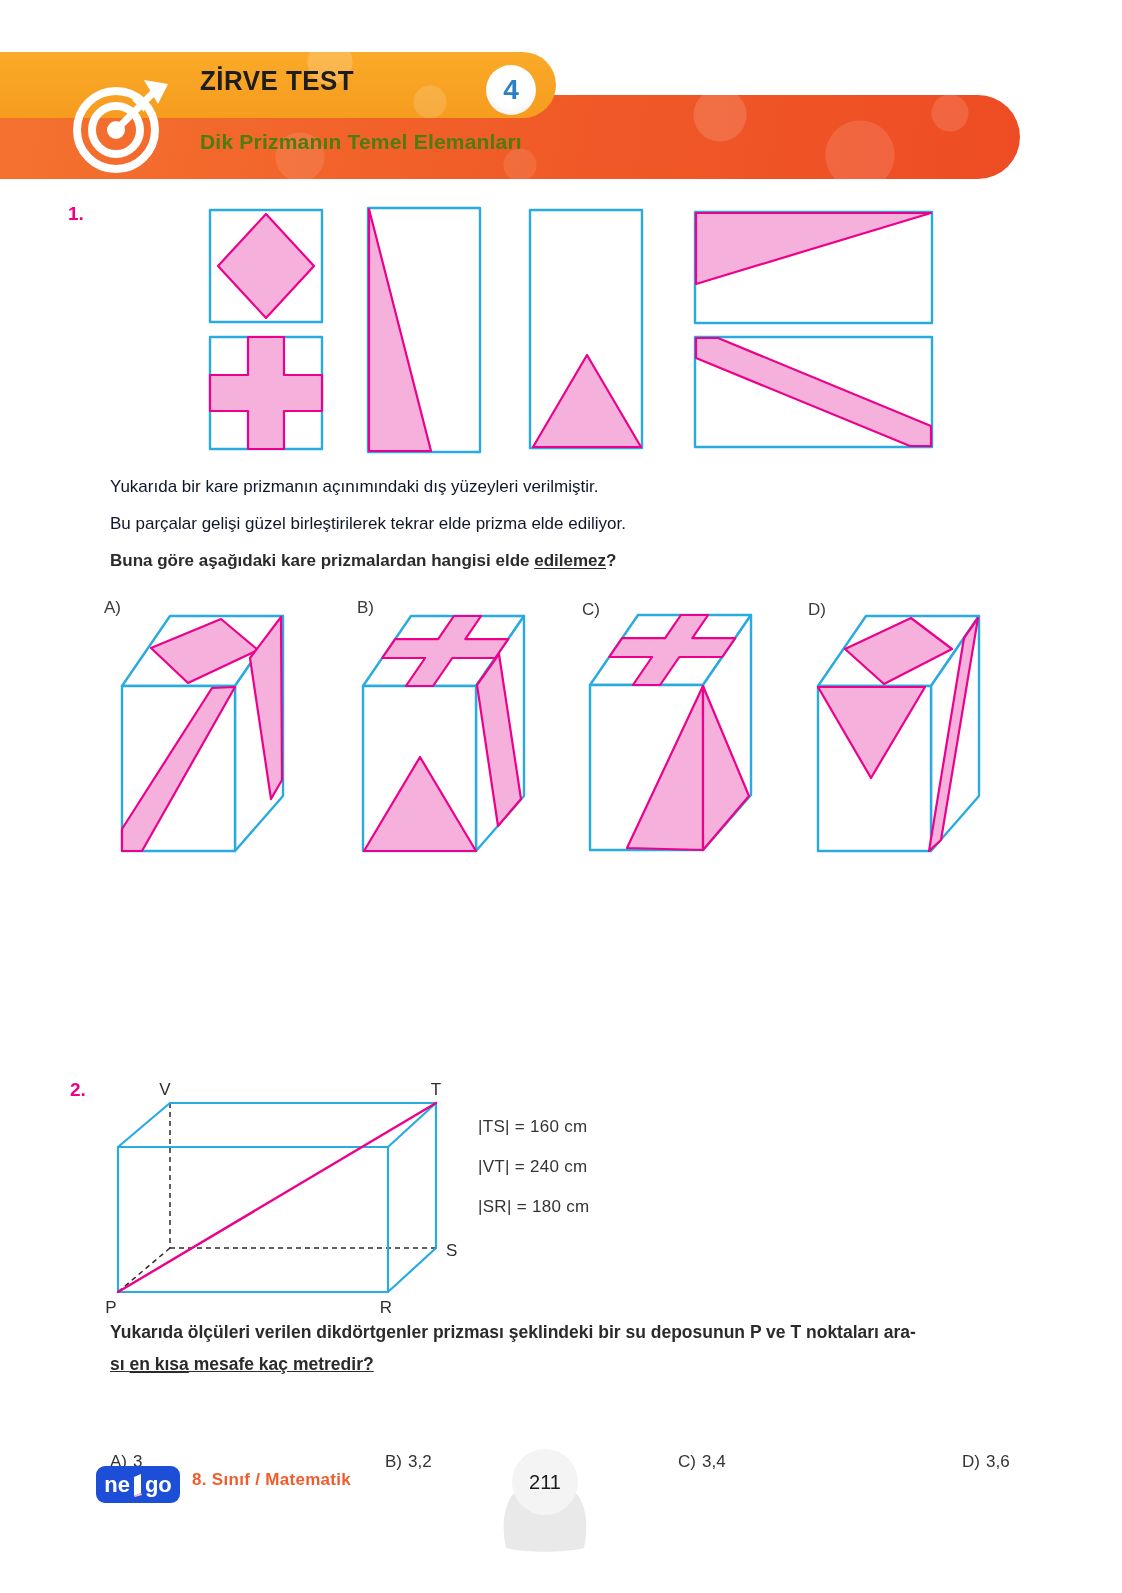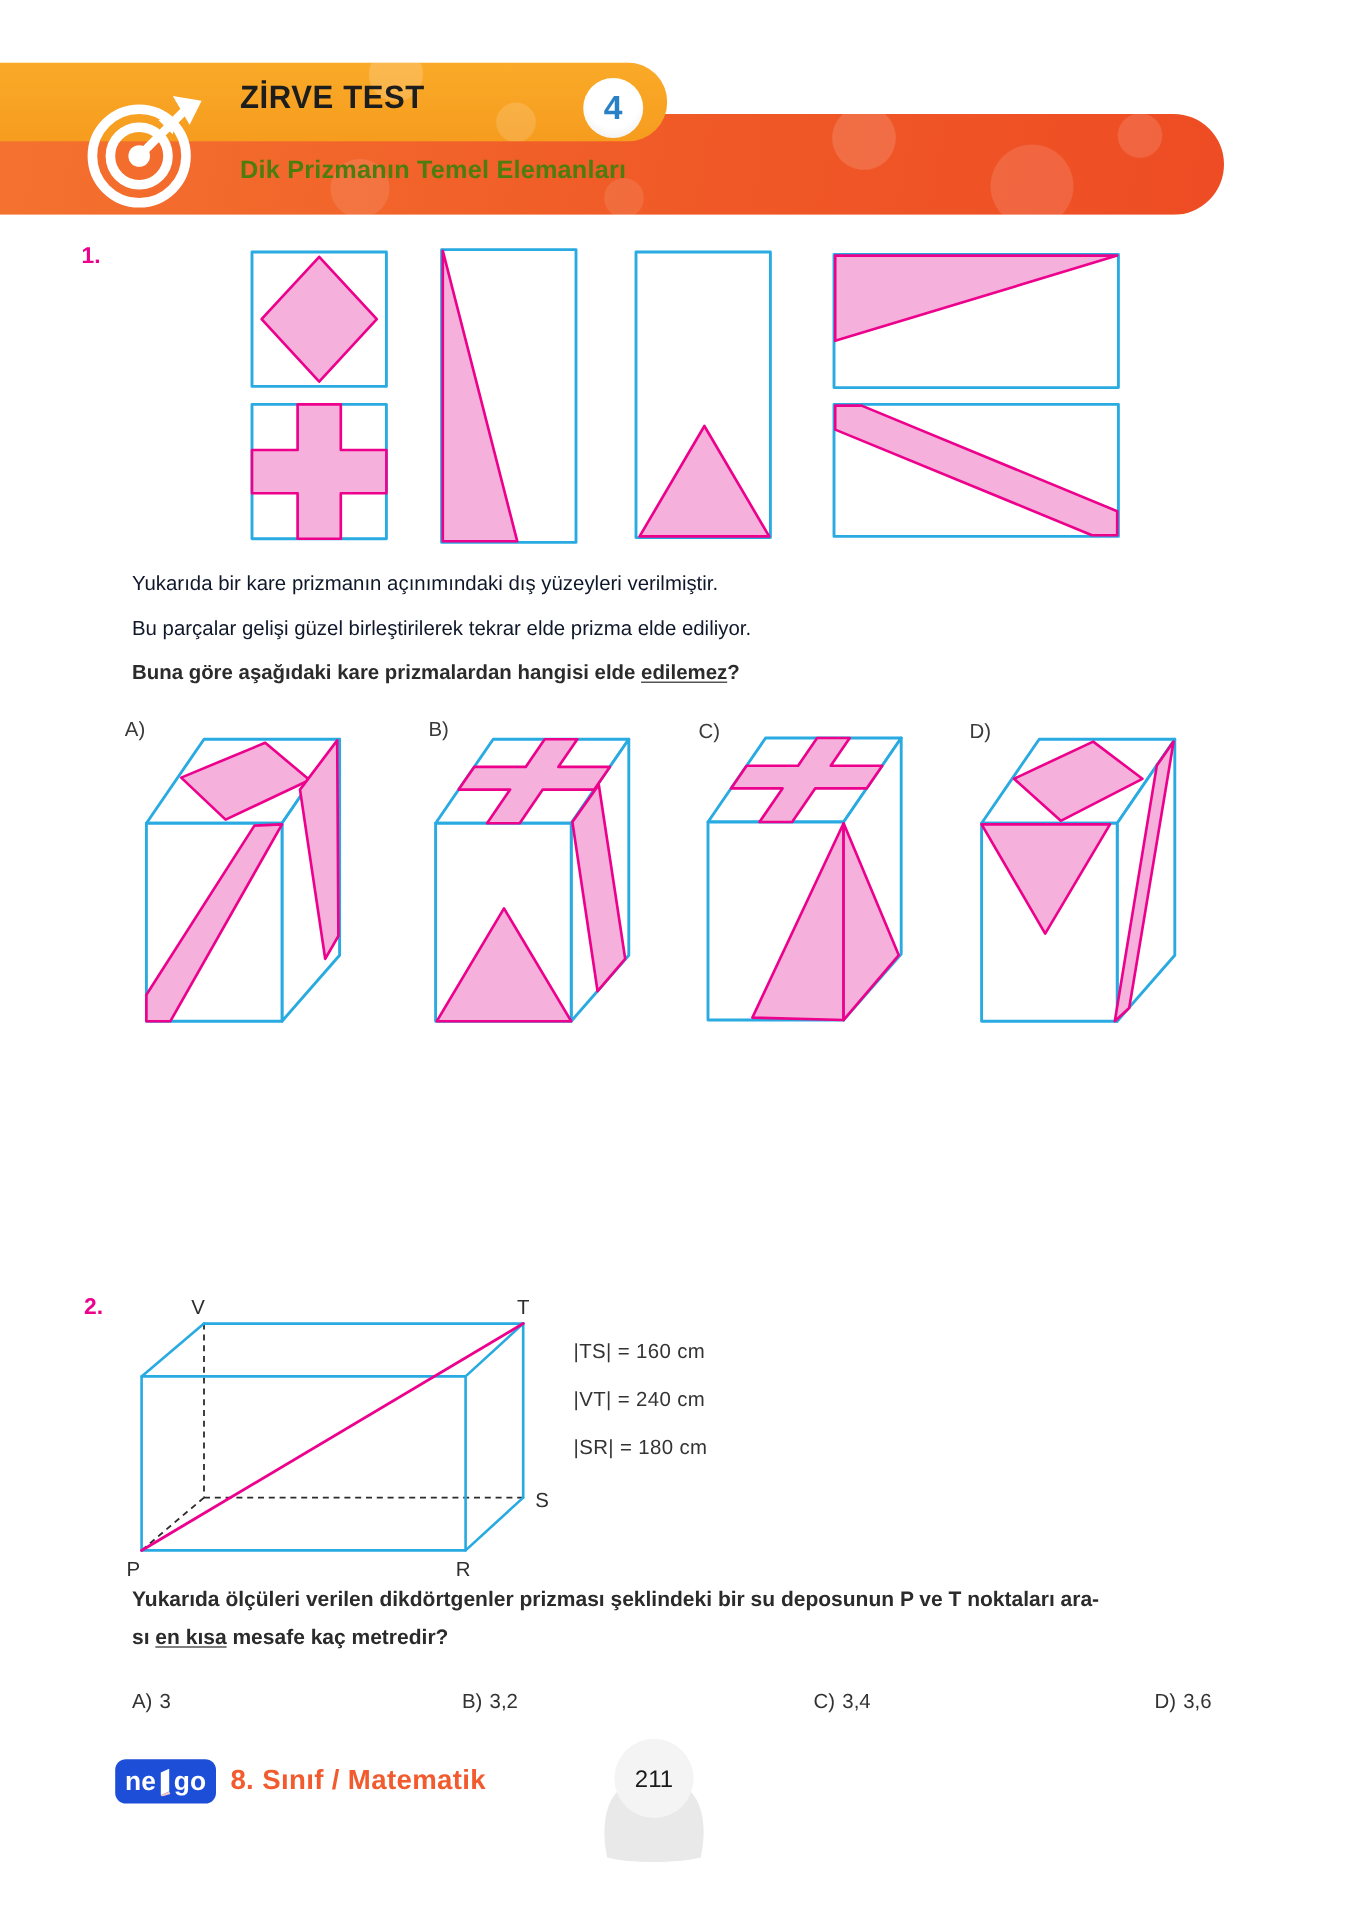--- a/index.html
+++ b/index.html
@@ -41,38 +41,38 @@
     position:absolute;left:200px;top:130px;font-size:21px;font-weight:bold;color:#4d7c0f;
     letter-spacing:.2px;
   }
   .target-svg{position:absolute;left:62px;top:74px;}
   
   .qnum{position:absolute;font-size:19px;font-weight:bold;color:#EC008C;}
   .para{position:absolute;font-size:17px;color:#0f172a;white-space:nowrap;}
   .para.bold{font-weight:bold;color:#2b2b2b;}
   .ul{text-decoration:underline;text-underline-offset:2px;}
   .optletter{position:absolute;font-size:17px;color:#3a3a3a;}
-  .q2opt{position:absolute;font-size:17px;color:#333;}
+  .q2opt{position:absolute;font-size:17px;color:#333;margin-top:44px;}
   .q2opt .val{margin-left:6px;}
   .fig{position:absolute;}
   .face{fill:#ffffff;stroke:#29ABE2;stroke-width:2.4;stroke-linejoin:round;}
   .pink{fill:#F5B1DC;stroke:#EC008C;stroke-width:2.2;stroke-linejoin:round;}
   .edge{fill:none;stroke:#29ABE2;stroke-width:2.2;stroke-linejoin:round;stroke-linecap:round;}
   .hidden-edge{fill:none;stroke:#2b2b2b;stroke-width:1.5;stroke-dasharray:5 4;}
   .diag{fill:none;stroke:#EC008C;stroke-width:2.4;stroke-linecap:round;}
   .vlabel{font-family:"Liberation Sans",sans-serif;font-size:17px;fill:#2f2f2f;}
   .meas{position:absolute;left:478px;font-size:17px;color:#333;letter-spacing:.3px;}
   
   .logo{
     position:absolute;left:96px;top:1466px;width:84px;height:37px;border-radius:9px;
     background:#1d4ed8;display:flex;align-items:center;justify-content:center;gap:2px;
     color:#fff;font-weight:bold;font-size:22px;
   }
   .program{
-    position:absolute;left:192px;top:1470px;font-size:23px;font-weight:bold;color:#F15B2D;
+    position:absolute;left:192px;top:1470px;font-size:17px;font-weight:bold;color:#F15B2D;
     letter-spacing:.3px;
   }
   .badge-svg{position:absolute;left:492px;top:1440px;}
 </style>
 </head>
 <body>
 
 <div class="page">
 
   <div class="band-orange"></div>
@@ -192,21 +192,21 @@
     <text class="vlabel" x="111" y="1313" text-anchor="middle">P</text>
     <text class="vlabel" x="386" y="1313" text-anchor="middle">R</text>
     <text class="vlabel" x="446" y="1256" text-anchor="start">S</text>
   </svg>
 
   <div class="meas" style="top:1117px;">|TS| = 160 cm</div>
   <div class="meas" style="top:1157px;text-align:center;">|VT| = 240 cm</div>
   <div class="meas" style="top:1197px;">|SR| = 180 cm</div>
 
   <div class="para bold" style="left:110px;top:1322px;font-size:17.5px;">Yukarıda ölçüleri verilen dikdörtgenler prizması şeklindeki bir su deposunun P ve T noktaları ara-</div>
-  <div class="para bold" style="left:110px;top:1354px;font-size:17.5px;">
+  <div class="para bold" style="left:110px;top:1354px;font-size:17.5px;text-decoration:underline;">
     <span>sı </span><span class="ul">en kısa</span><span> mesafe kaç metredir?</span>
   </div>
 
   <div class="q2opt" style="left:110px;top:1408px;">
     <span>A)</span><span class="val">3</span>
   </div>
   <div class="q2opt" style="left:385px;top:1408px;">
     <span>B)</span><span class="val">3,2</span>
   </div>
   <div class="q2opt" style="left:678px;top:1408px;">

